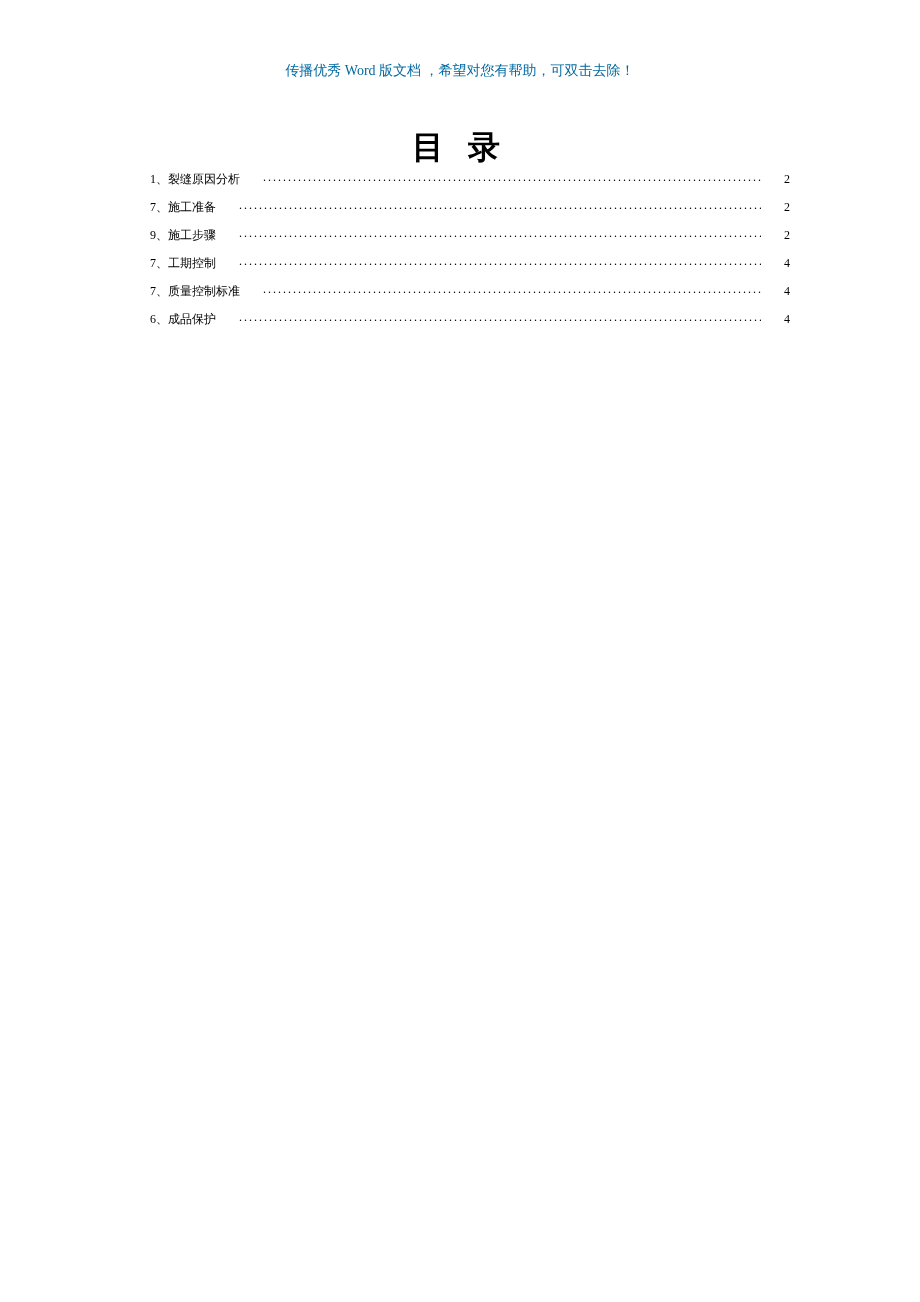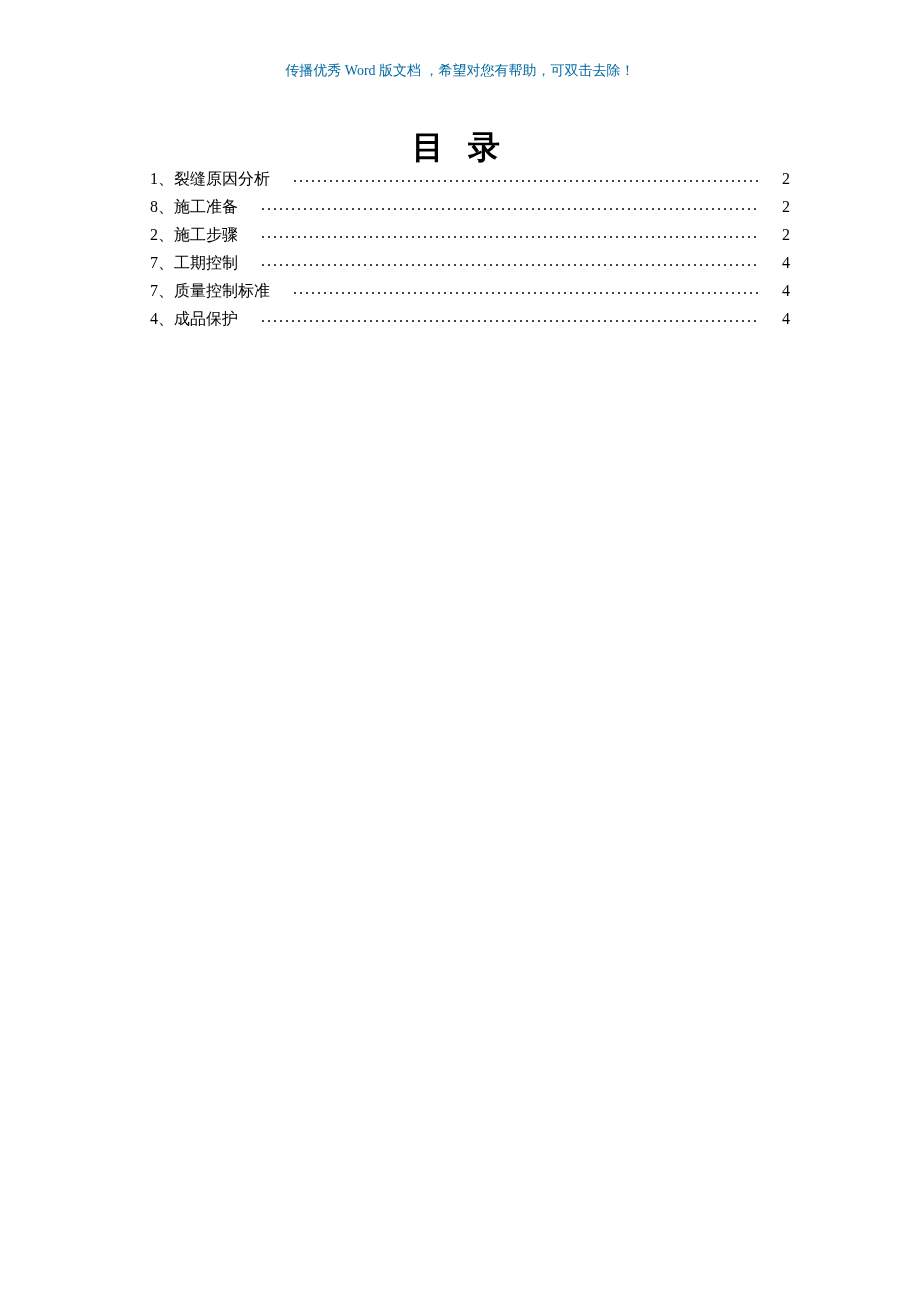--- a/index.html
+++ b/index.html
@@ -39,21 +39,21 @@
     }
     .toc-container {
       position: absolute;
       top: 165px;
       left: 150px;
       width: 640px;
     }
     .toc-entry {
       display: flex;
       align-items: flex-start;
-      font-size: 16px;
+      font-size: 12px;
       color: #000000;
       line-height: 28px;
       font-family: "SimSun", "宋体", serif;
       white-space: nowrap;
       gap: 20px;
     }
     .toc-label {
       flex-shrink: 0;
     }
     .toc-dots {
@@ -78,37 +78,37 @@
 
 <div class="title">目 录</div>
 
 <div class="toc-container">
   <div class="toc-entry">
     <span class="toc-label">1、裂缝原因分析 </span>
     <span class="toc-dots"></span>
     <span class="toc-page">2</span>
   </div>
   <div class="toc-entry">
-    <span class="toc-label">8、施工准备 </span>
+    <span class="toc-label">7、施工准备 </span>
     <span class="toc-dots"></span>
     <span class="toc-page">2</span>
   </div>
   <div class="toc-entry">
-    <span class="toc-label">2、施工步骤 </span>
+    <span class="toc-label">9、施工步骤 </span>
     <span class="toc-dots"></span>
     <span class="toc-page">2</span>
   </div>
   <div class="toc-entry">
     <span class="toc-label">7、工期控制 </span>
     <span class="toc-dots"></span>
     <span class="toc-page">4</span>
   </div>
   <div class="toc-entry">
     <span class="toc-label">7、质量控制标准 </span>
     <span class="toc-dots"></span>
     <span class="toc-page">4</span>
   </div>
   <div class="toc-entry">
-    <span class="toc-label">4、成品保护 </span>
+    <span class="toc-label">6、成品保护 </span>
     <span class="toc-dots"></span>
     <span class="toc-page">4</span>
   </div>
 </div>
 
 </body></html>

